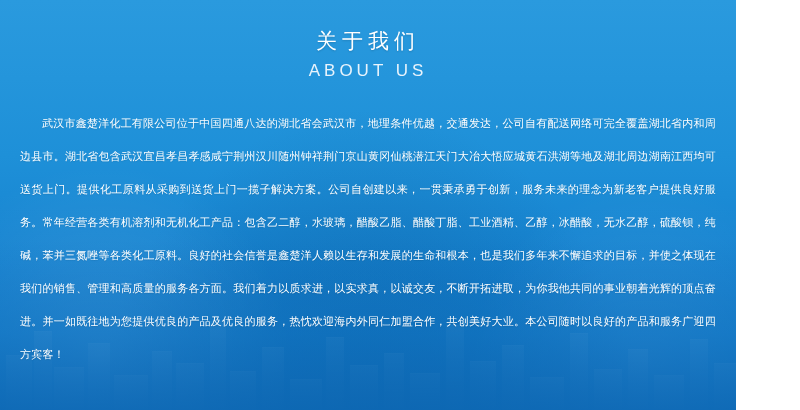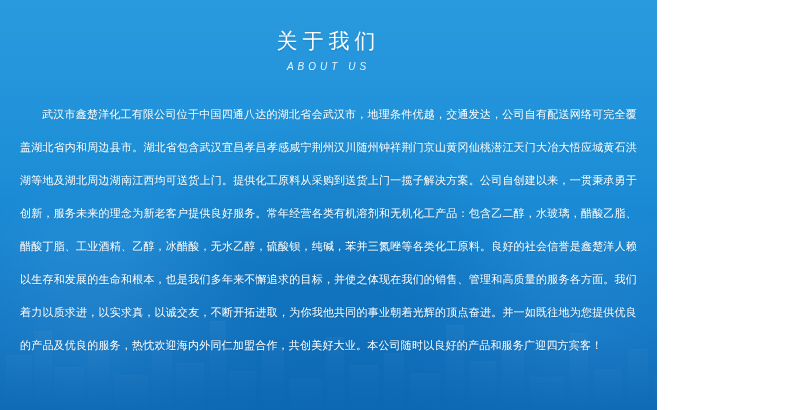--- a/index.html
+++ b/index.html
@@ -8,21 +8,21 @@
   }
   body {
     width: 800px;
     height: 410px;
     overflow: hidden;
     font-family: "Liberation Sans", sans-serif;
   }
 
   .page {
     position: relative;
-    width: 657px;
+    width: 736px;
     height: 410px;
     box-sizing: border-box;
     background: #1a8ad4;
     background:
       radial-gradient(circle at 14% 86%, rgba(255,255,255,0.13) 0%, rgba(255,255,255,0) 26%),
       radial-gradient(circle at 88% 88%, rgba(255,255,255,0.10) 0%, rgba(255,255,255,0) 24%),
       radial-gradient(ellipse at 50% 120%, rgba(10,80,140,0.55) 0%, rgba(10,80,140,0) 55%),
       linear-gradient(180deg, #2a9ade 0%, #1e90d8 38%, #1581cf 66%, #0f72c2 100%);
     overflow: hidden;
   }
@@ -65,25 +65,24 @@
     letter-spacing: 5px;
     font-weight: normal;
     margin: 4px 0 0 0;
     line-height: 1.4;
     text-shadow: 0 1px 2px rgba(0,0,0,0.15);
   }
 
   .title-en {
     text-align: center;
     color: #e8f3fc;
-    font-size: 10px;
+    font-size: 17px;
     letter-spacing: 4px;
     margin: 6px 0 0 0;
     font-weight: normal;
-    font-style: italic;
   }
 
   .body-text {
     margin: 26px 6px 0 6px;
     color: #ffffff;
     font-size: 11px;
     line-height: 33px;
     text-align: justify;
     text-justify: inter-ideograph;
     text-indent: 2em;

